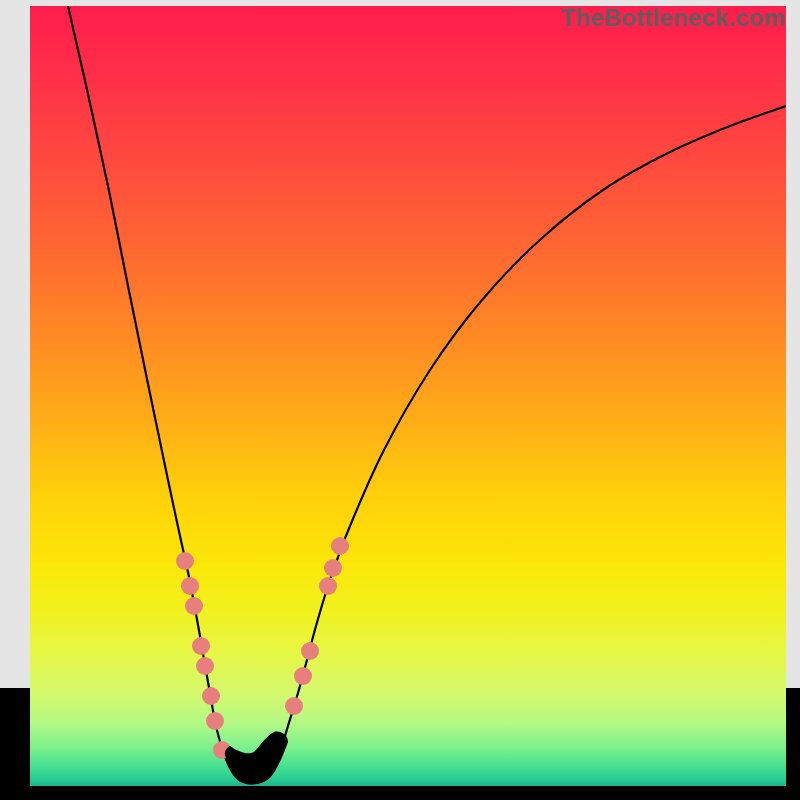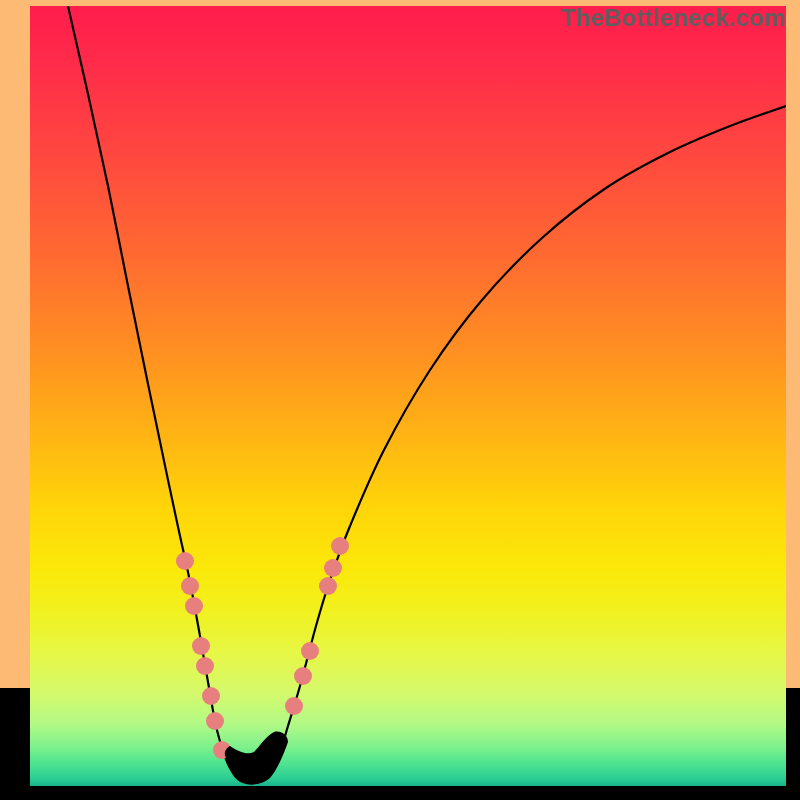--- a/index.html
+++ b/index.html
@@ -7,21 +7,21 @@
     padding: 0;
     width: 800px;
     height: 800px;
     background: #000000;
     overflow: hidden;
   }
   .stage {
     position: relative;
     width: 800px;
     height: 688px;
-    background: #fdba74;
+    background: #e5e5e5;
   }
   .plot {
     position: absolute;
     left: 30px;
     top: 6px;
     width: 756px;
     height: 780px;
   }
   .gradient {
     position: absolute;

